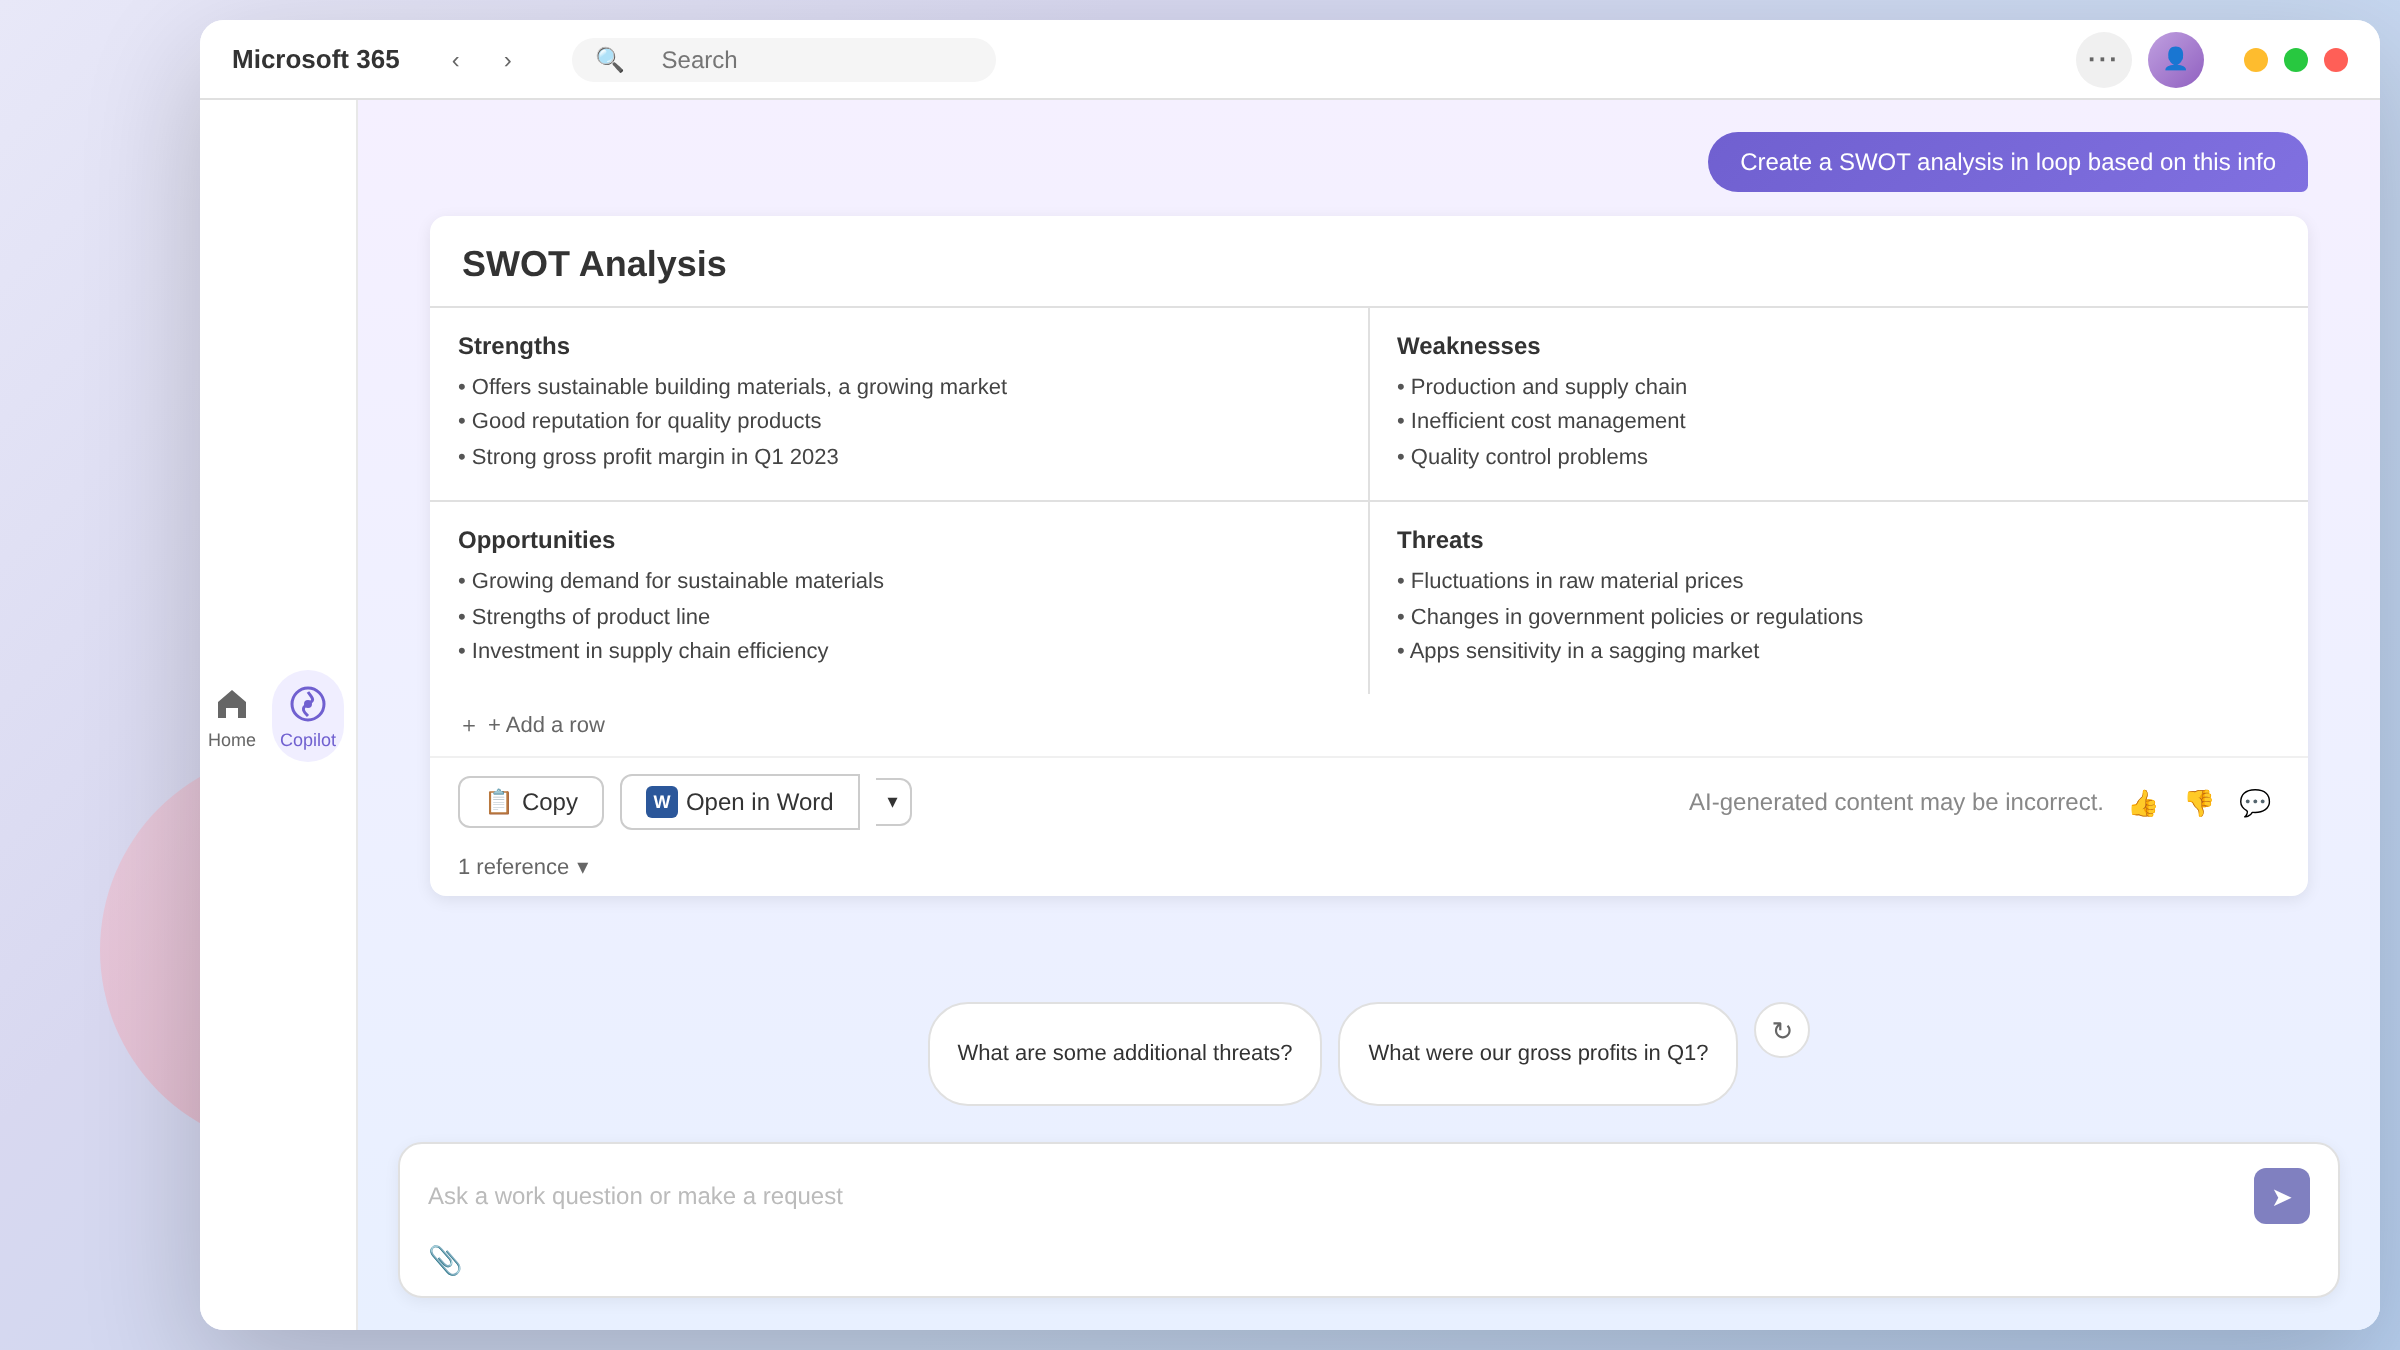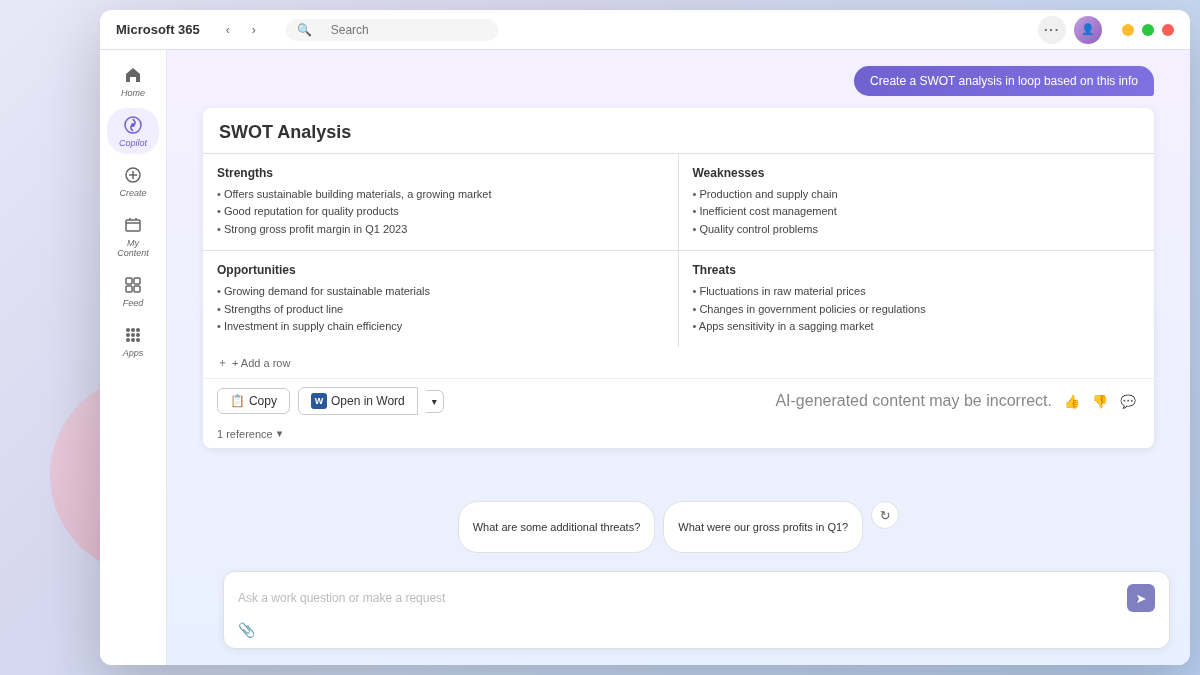--- a/index.html
+++ b/index.html
@@ -154,30 +154,29 @@
 
     
     .main-content {
       display: flex;
       flex: 1;
       overflow: hidden;
     }
 
     
     .sidebar {
-      width: 67px;
+      width: 79px;
       background: rgba(255,255,255,0.95);
       border-right: 1px solid #e8e8e8;
       display: flex;
-      flex-direction: column;
+      flex-direction: row;
       align-items: center;
       padding: 8px 0;
       gap: 4px;
       flex-shrink: 0;
-      font-style: italic;
     }
     .sidebar-item {
       display: flex;
       flex-direction: column;
       align-items: center;
       padding: 6px 4px;
       border-radius: 8px;
       cursor: pointer;
       width: 52px;
       gap: 2px;
@@ -333,21 +332,21 @@
     .word-icon {
       width: 16px; height: 16px;
       background: #2b579a;
       border-radius: 3px;
       display: flex; align-items: center; justify-content: center;
       color: white;
       font-size: 9px;
       font-weight: 700;
     }
     .ai-disclaimer {
-      font-size: 16px;
+      font-size: 12px;
       color: #888;
       margin-left: auto;
     }
     .feedback-icons {
       display: flex;
       gap: 4px;
     }
     .feedback-icon {
       width: 24px; height: 24px;
       border: none;
@@ -395,21 +394,20 @@
       display: flex; align-items: center; justify-content: center;
       cursor: pointer;
       color: #666;
       font-size: 13px;
     }
 
     
     .input-area {
       padding: 10px 20px 16px;
       background: transparent;
-      margin-left: 36px;
     }
     .input-box {
       background: white;
       border: 1px solid #e0e0e0;
       border-radius: 12px;
       padding: 10px 14px;
       box-shadow: 0 2px 8px rgba(0,0,0,0.06);
     }
     .input-text {
       font-size: 12px;

